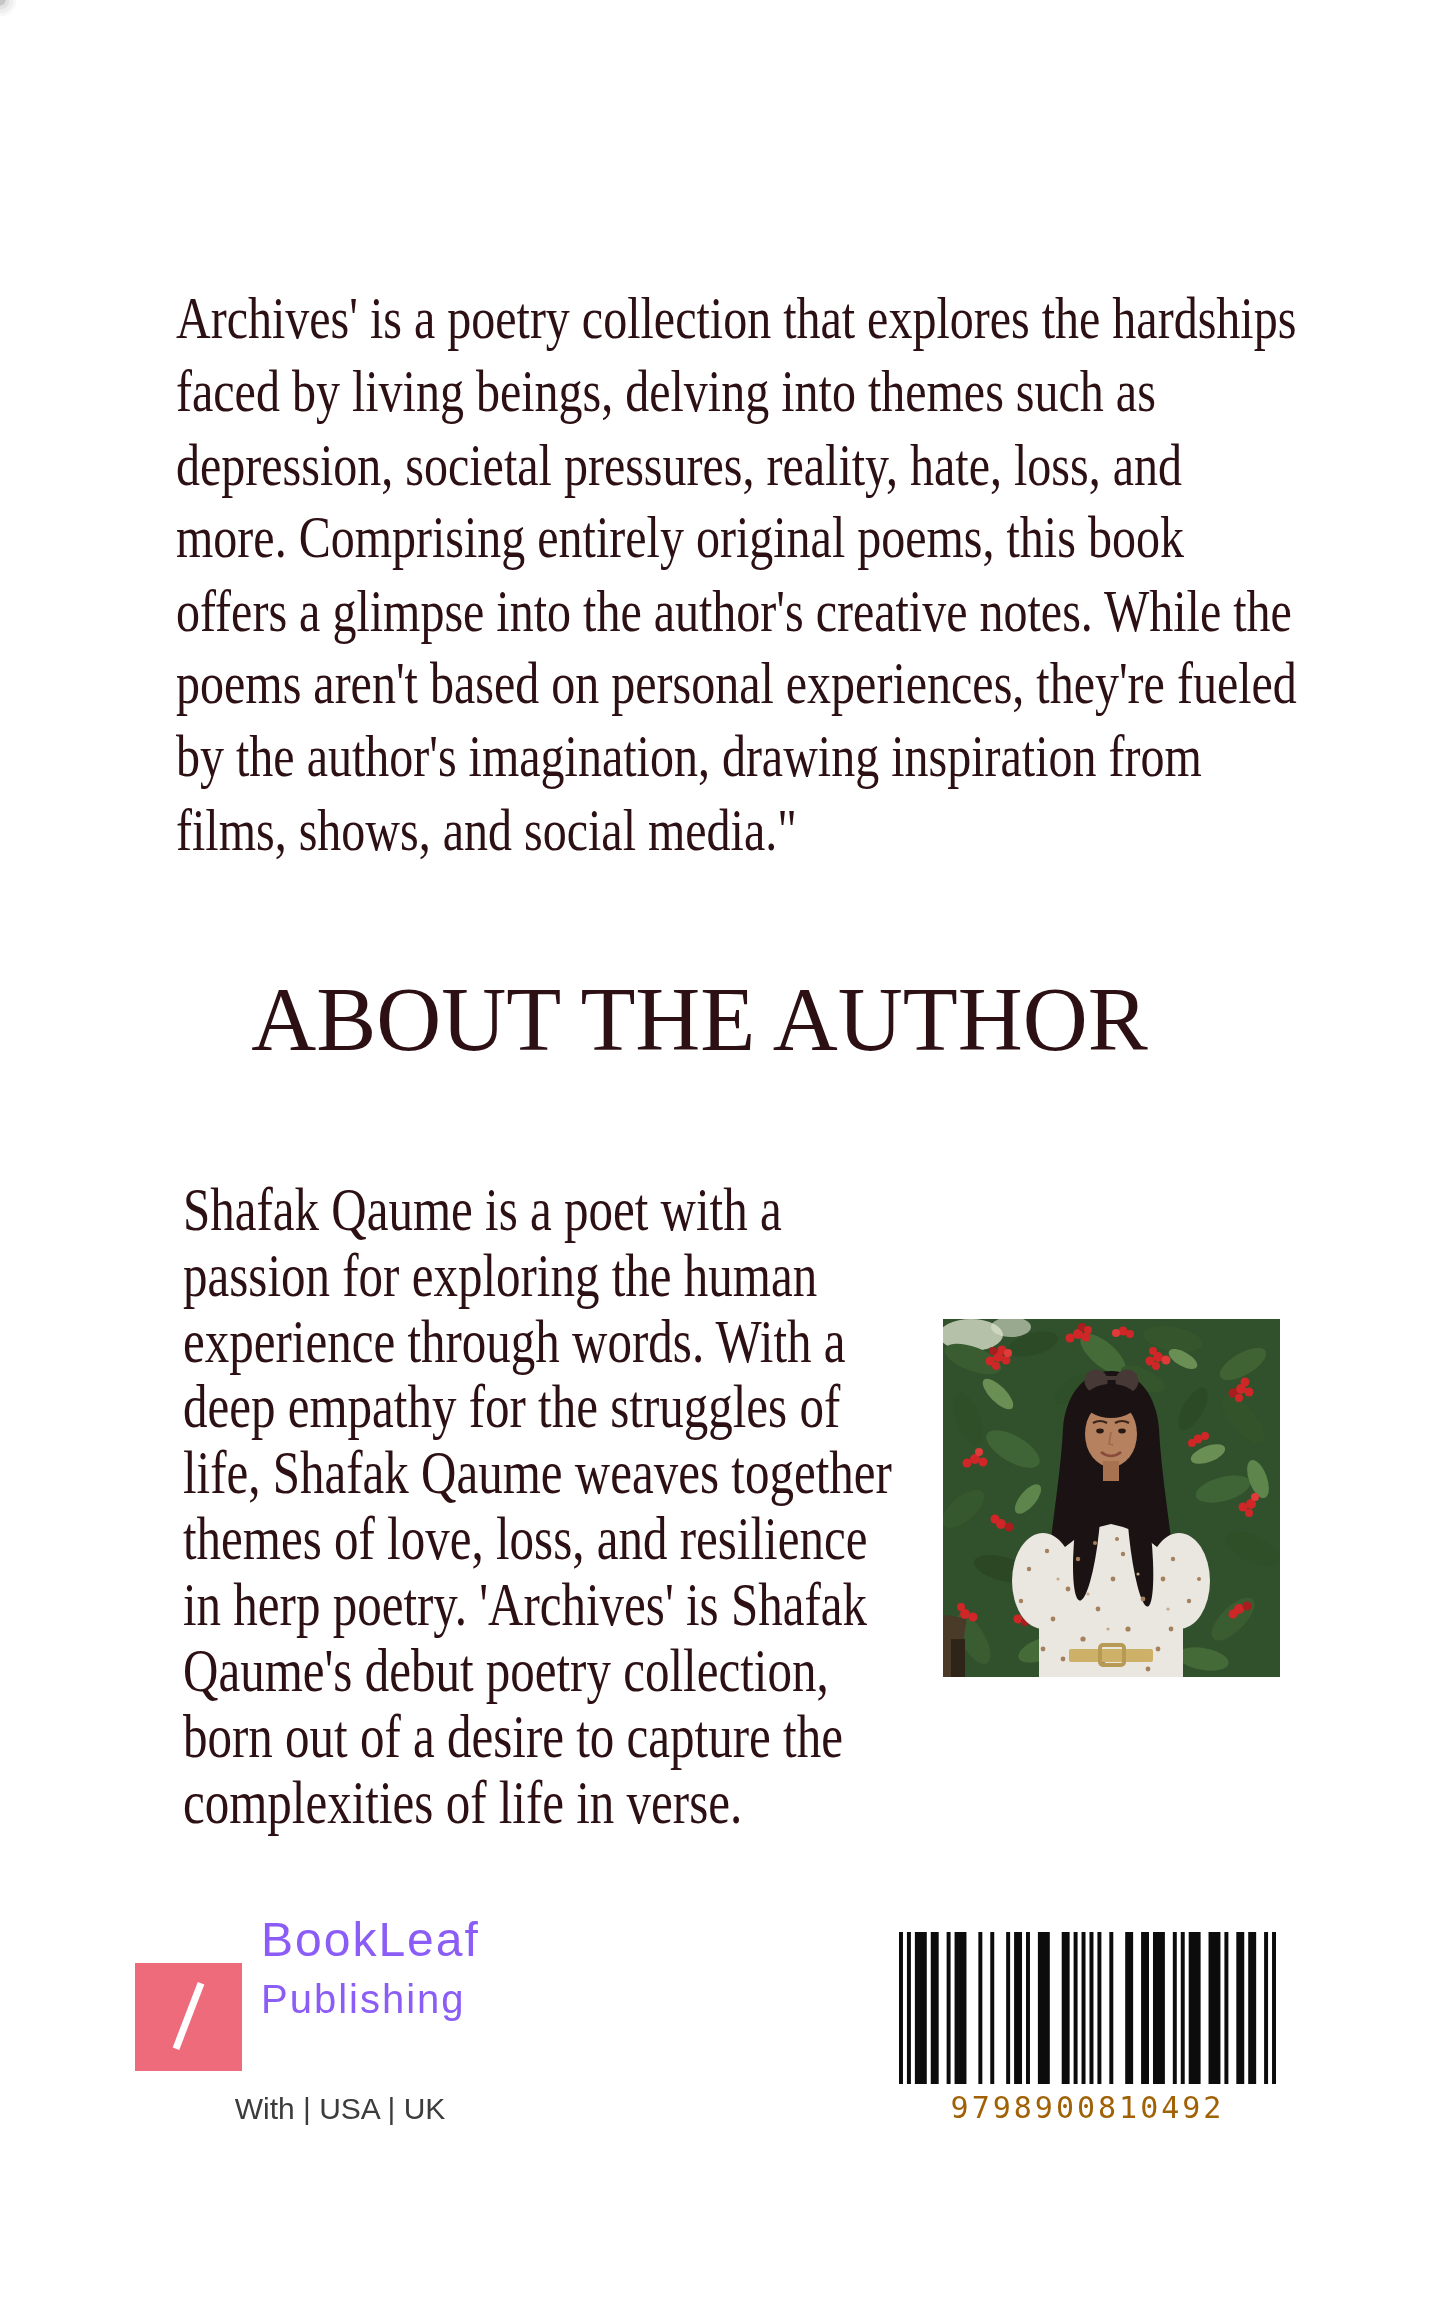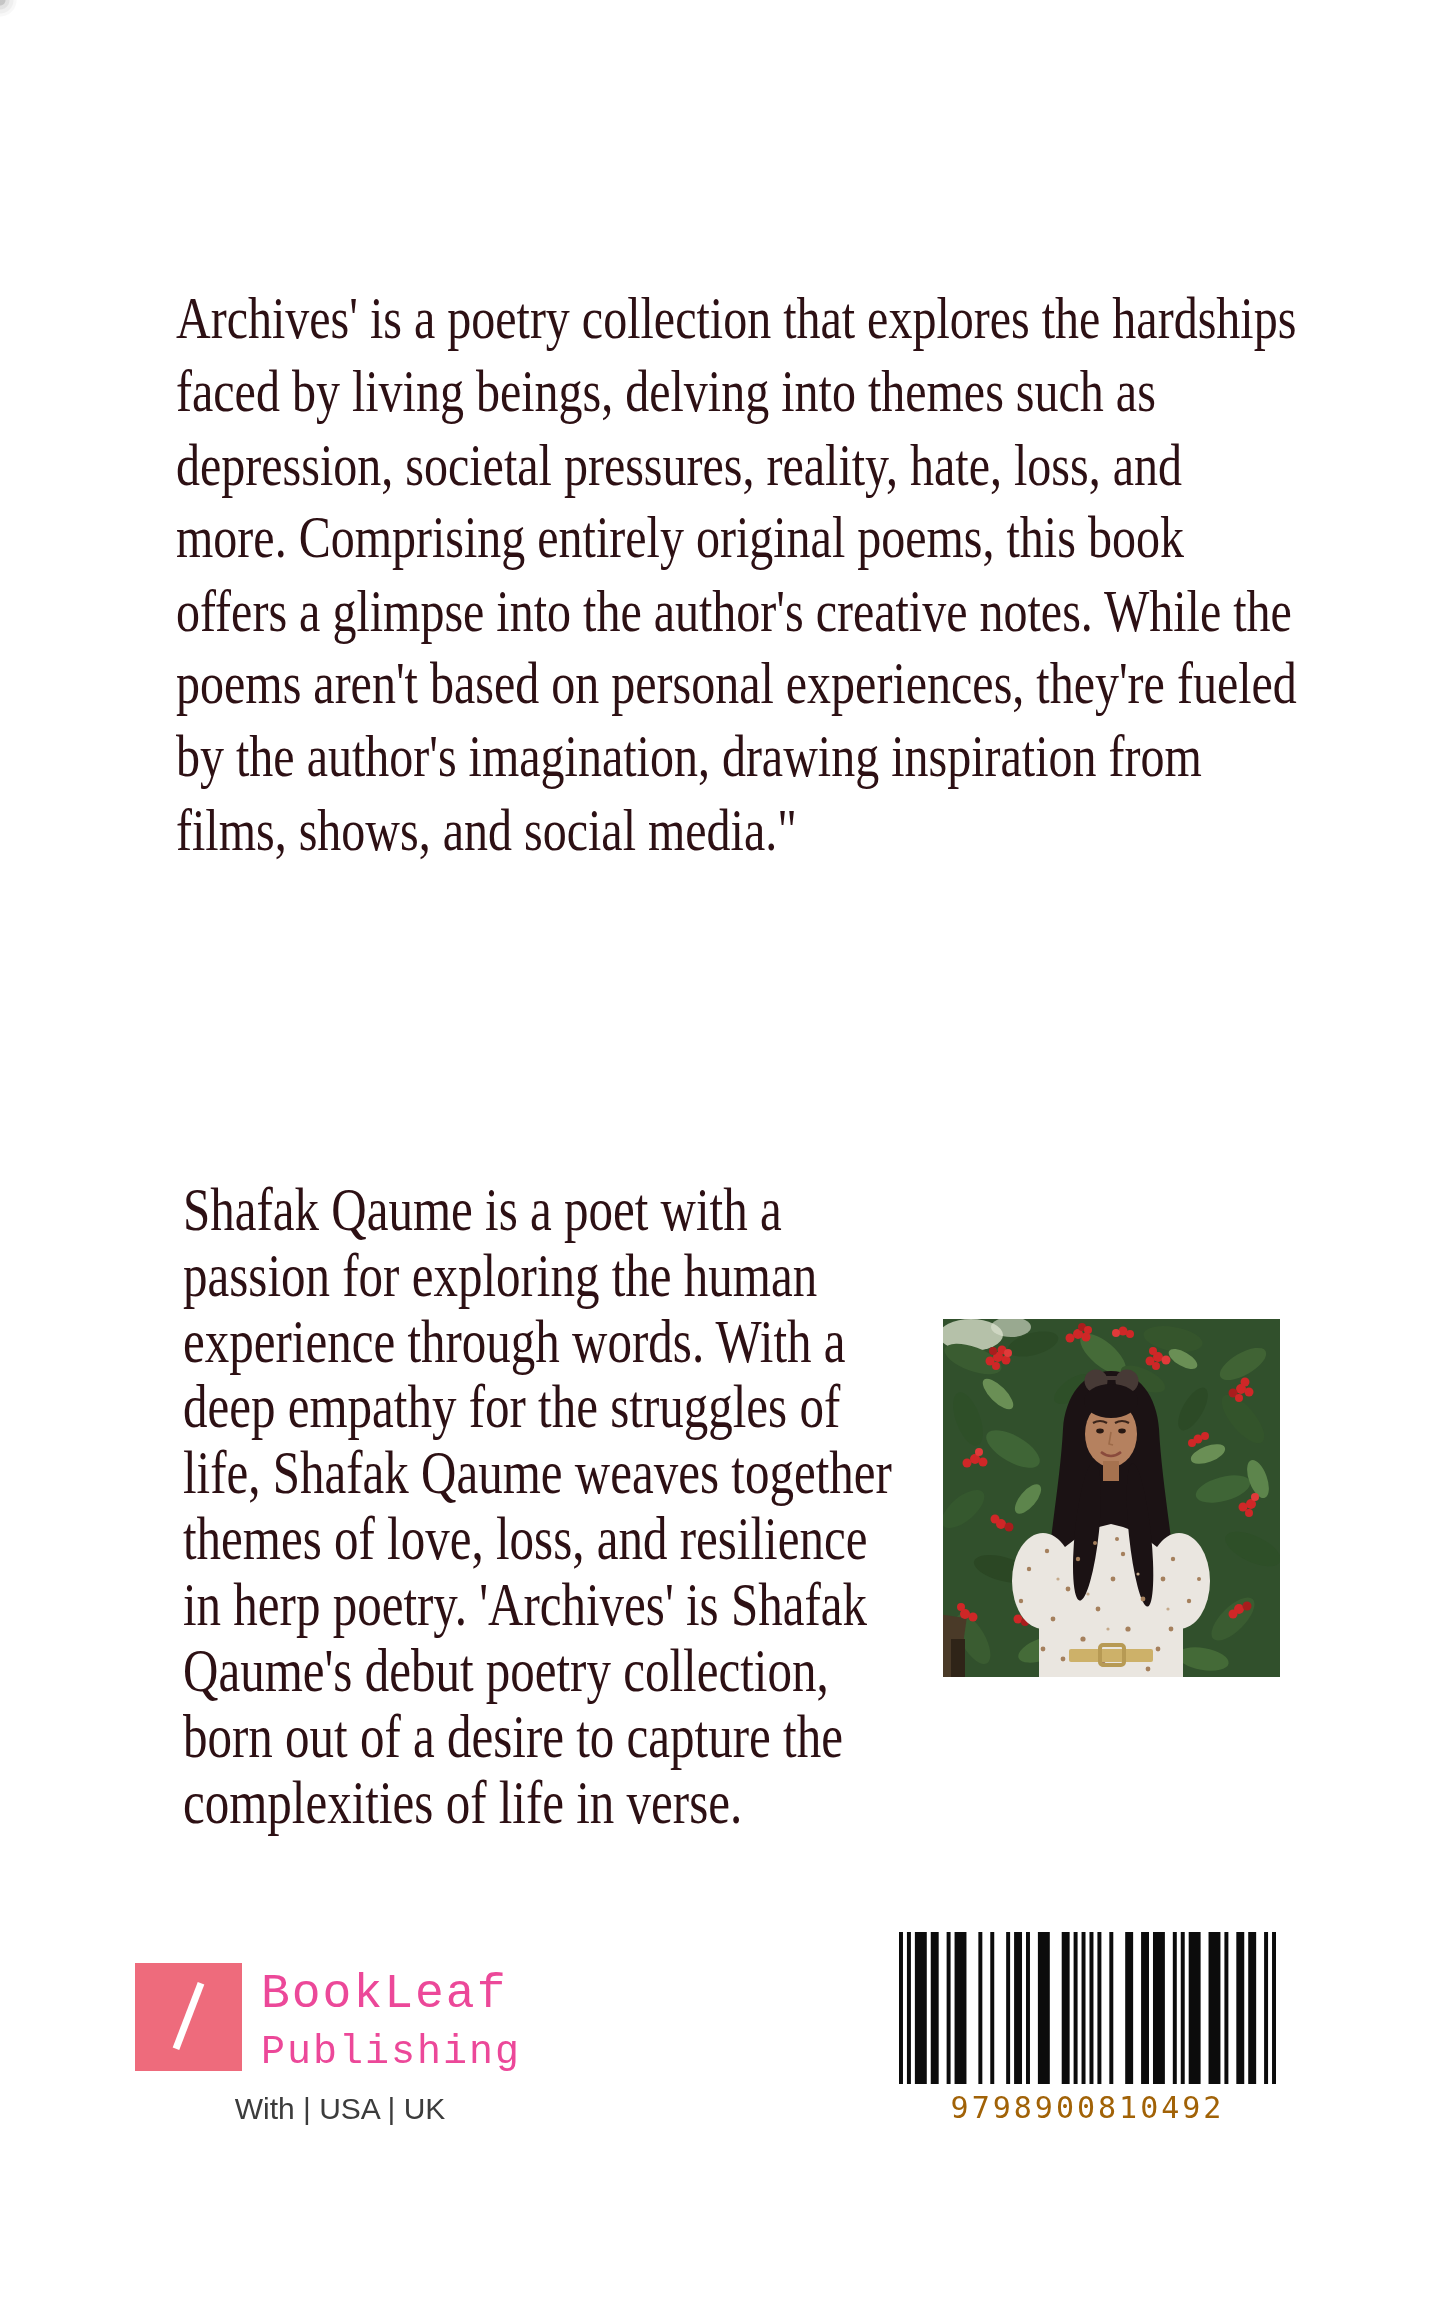--- a/index.html
+++ b/index.html
@@ -49,23 +49,23 @@
   .author-photo svg{display:block;width:100%;height:100%;}
   .logo-square{
     position:absolute;left:135px;top:1963px;width:107px;height:108px;
     background:var(--brand);
   }
   .logo-slash{
     position:absolute;left:50px;top:18px;width:7px;height:70px;
     background:#ffffff;transform:rotate(21deg);
   }
   .logo-name{
-    position:absolute;left:261px;top:1965px;
-    font-family:Liberation Mono, monospace;
-    font-weight:300;color:#ec4899;
+    position:absolute;left:261px;top:1911px;
+    font-family:Liberation Sans, sans-serif;
+    font-weight:300;color:#8b5cf6;
     letter-spacing:2px;
   }
   .logo-name .l1{font-size:48px;line-height:58px;}
   .logo-name .l2{font-size:40px;line-height:60px;}
   .logo-regions{
     position:absolute;left:145px;top:2092px;width:390px;
     text-align:center;
     font-family:"Liberation Sans", sans-serif;
     font-weight:300;font-size:30px;color:#3c3c3c;
   }
@@ -92,20 +92,21 @@
     <div>Archives' is a poetry collection that explores the hardships</div>
     <div>faced by living beings, delving into themes such as</div>
     <div>depression, societal pressures, reality, hate, loss, and</div>
     <div>more. Comprising entirely original poems, this book</div>
     <div>offers a glimpse into the author's creative notes. While the</div>
     <div>poems aren't based on personal experiences, they're fueled</div>
     <div>by the author's imagination, drawing inspiration from</div>
     <div>films, shows, and social media."</div>
   </div>
 
+  <div class="about-heading">ABOUT THE AUTHOR</div>
 
   <div class="bio">
     <div>Shafak Qaume is a poet with a</div>
     <div>passion for exploring the human</div>
     <div>experience through words. With a</div>
     <div>deep empathy for the struggles of</div>
     <div>life, Shafak Qaume weaves together</div>
     <div>themes of love, loss, and resilience</div>
     <div>in herp poetry. 'Archives' is Shafak</div>
     <div>Qaume's debut poetry collection,</div>

